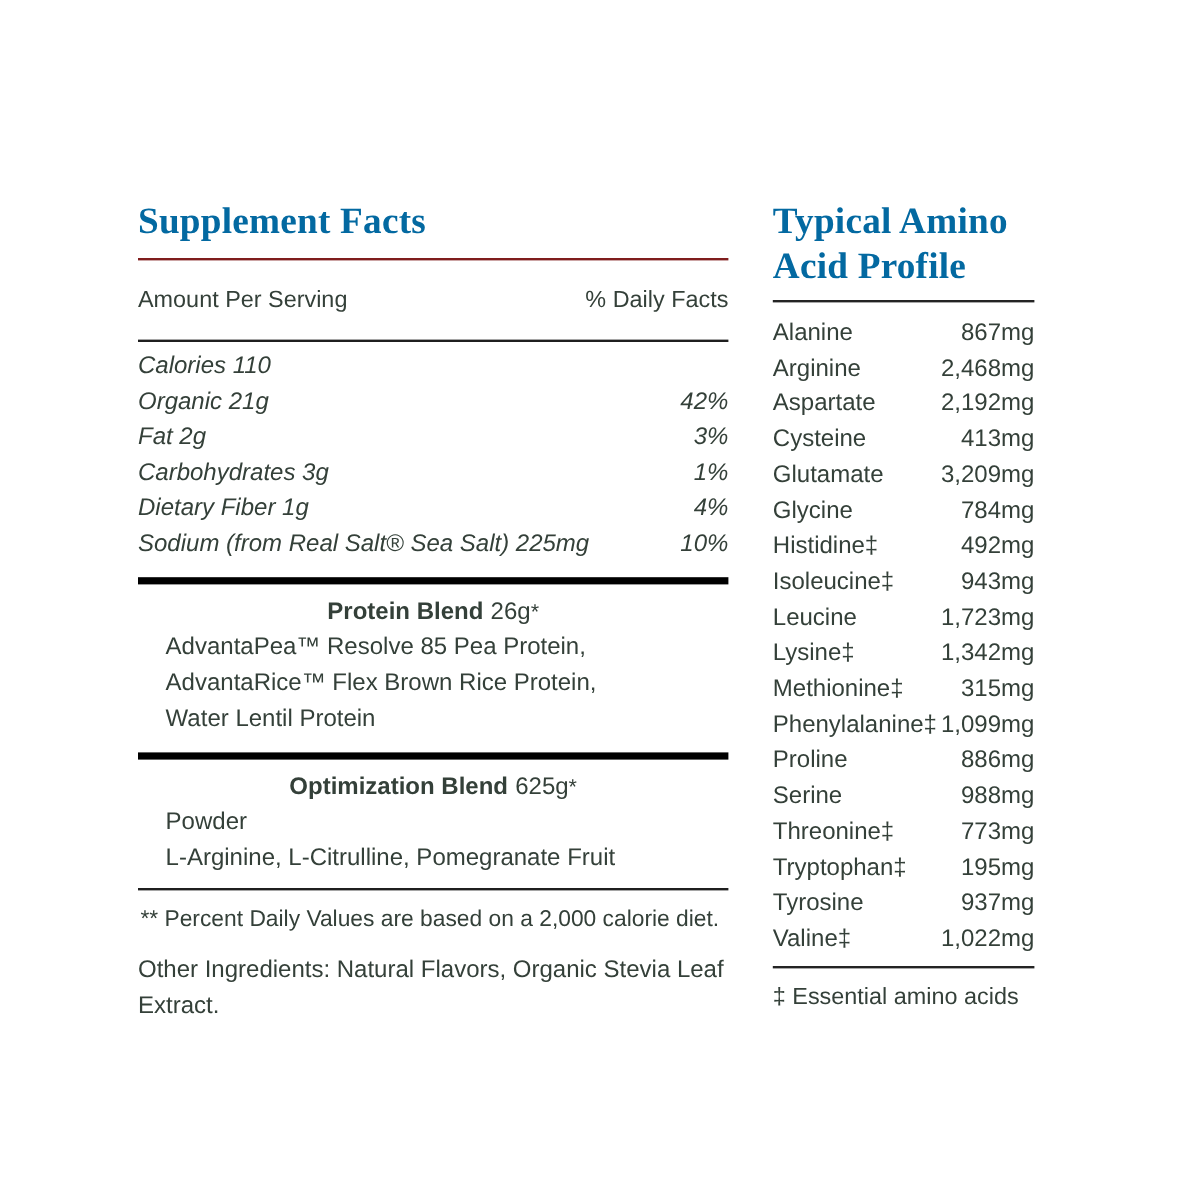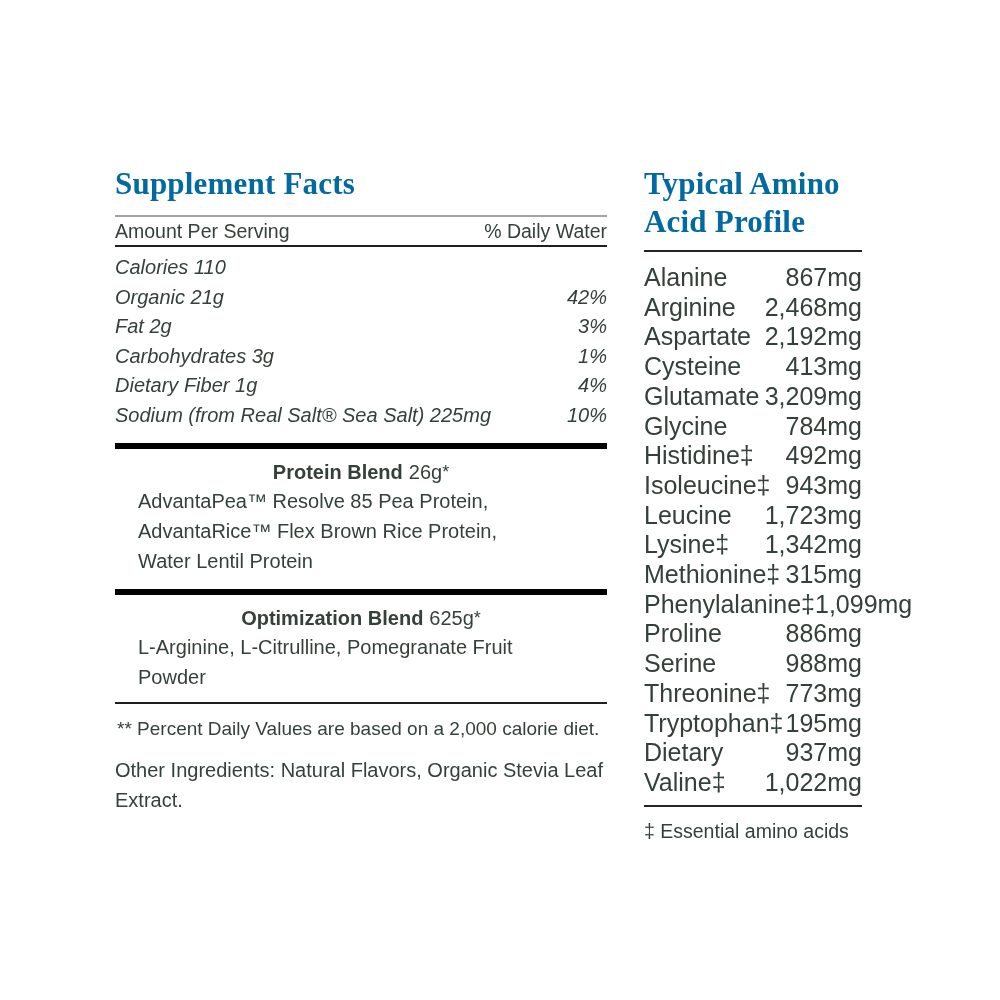--- a/index.html
+++ b/index.html
@@ -15,22 +15,22 @@
     font-weight: bold;
     font-size: 31px;
     line-height: 38px;
     color: #0369a1;
     letter-spacing: 0.2px;
   }
 
   
   .col-header {
     display: flex; justify-content: space-between; align-items: center;
-    border-top: 2px solid #a3a3a3; border-bottom: 2px solid #1f1f1f;
-    margin-top: 12px; padding: 3px 0;
+    border-top: 2px solid #7f1d1d; border-bottom: 2px solid #1f1f1f;
+    margin-top: 12px; padding: 22px 0;
     font-size: 19.5px; line-height: 22px;
   }
   .nutrient-rows { margin-top: 6px; font-style: italic; }
   .nutrient-row {
     display: flex; justify-content: space-between;
     font-size: 20px; line-height: 29.6px;
   }
   .thick-bar { height: 6px; background: #000000; margin-top: 12px; }
   .blend { margin-top: 9px; }
   .blend-header {
@@ -46,35 +46,35 @@
   .thin-rule { border-top: 2px solid #1f1f1f; margin-top: 9px; }
   .footnotes { margin-top: 10px; padding-left: 2px; }
   .footnote { font-size: 19px; line-height: 29.8px; }
   .other-ingredients { margin-top: 11px; font-size: 20px; line-height: 30px; }
 
   
   .amino-rule-top { border-top: 2px solid #242424; margin-top: 9px; }
   .amino-rows { margin-top: 11px; }
   .amino-row {
     display: flex; justify-content: space-between;
-    font-size: 25px; line-height: 29.7px; white-space: nowrap; align-items: center;
+    font-size: 20px; line-height: 29.7px; white-space: nowrap; align-items: center;
   }
   .amino-rule-bottom { border-top: 2px solid #242424; margin-top: 7px; }
   .amino-footnote { margin-top: 9px; font-size: 19.5px; line-height: 30px; }
 </style>
 </head>
 <body>
 
 <section class="panel panel-left">
 
   <h1 class="big-title">Supplement Facts</h1>
 
   <div class="col-header">
     <span>Amount Per Serving</span>
-    <span>% Daily Water</span>
+    <span>% Daily Facts</span>
   </div>
 
   <div class="nutrient-rows">
     <div class="nutrient-row">
       <span>Calories 110</span>
       <span></span>
     </div>
     <div class="nutrient-row">
       <span>Organic 21g</span>
       <span>42%</span>
@@ -118,22 +118,22 @@
 
   <div class="blend">
     <div class="blend-header">
       <span class="blend-flex-left">
         <span class="blend-name">Optimization Blend</span>
         <span class="blend-amount">625g</span>
       </span>
       <span class="blend-dv">*</span>
     </div>
     <div class="blend-lines">
+      <div class="blend-line">Powder</div>
       <div class="blend-line">L-Arginine, L-Citrulline, Pomegranate Fruit</div>
-      <div class="blend-line">Powder</div>
     </div>
   </div>
 
   <div class="thin-rule"></div>
 
   <div class="footnotes">
     <div class="footnote">** Percent Daily Values are based on a 2,000 calorie diet.</div>
   </div>
 
   <p class="other-ingredients">Other Ingredients: Natural Flavors, Organic Stevia Leaf Extract.</p>
@@ -205,21 +205,21 @@
     </div>
     <div class="amino-row">
       <span>Threonine‡</span>
       <span>773mg</span>
     </div>
     <div class="amino-row">
       <span>Tryptophan‡</span>
       <span>195mg</span>
     </div>
     <div class="amino-row">
-      <span>Dietary</span>
+      <span>Tyrosine</span>
       <span>937mg</span>
     </div>
     <div class="amino-row">
       <span>Valine‡</span>
       <span>1,022mg</span>
     </div>
   </div>
 
   <div class="amino-rule-bottom"></div>
 

